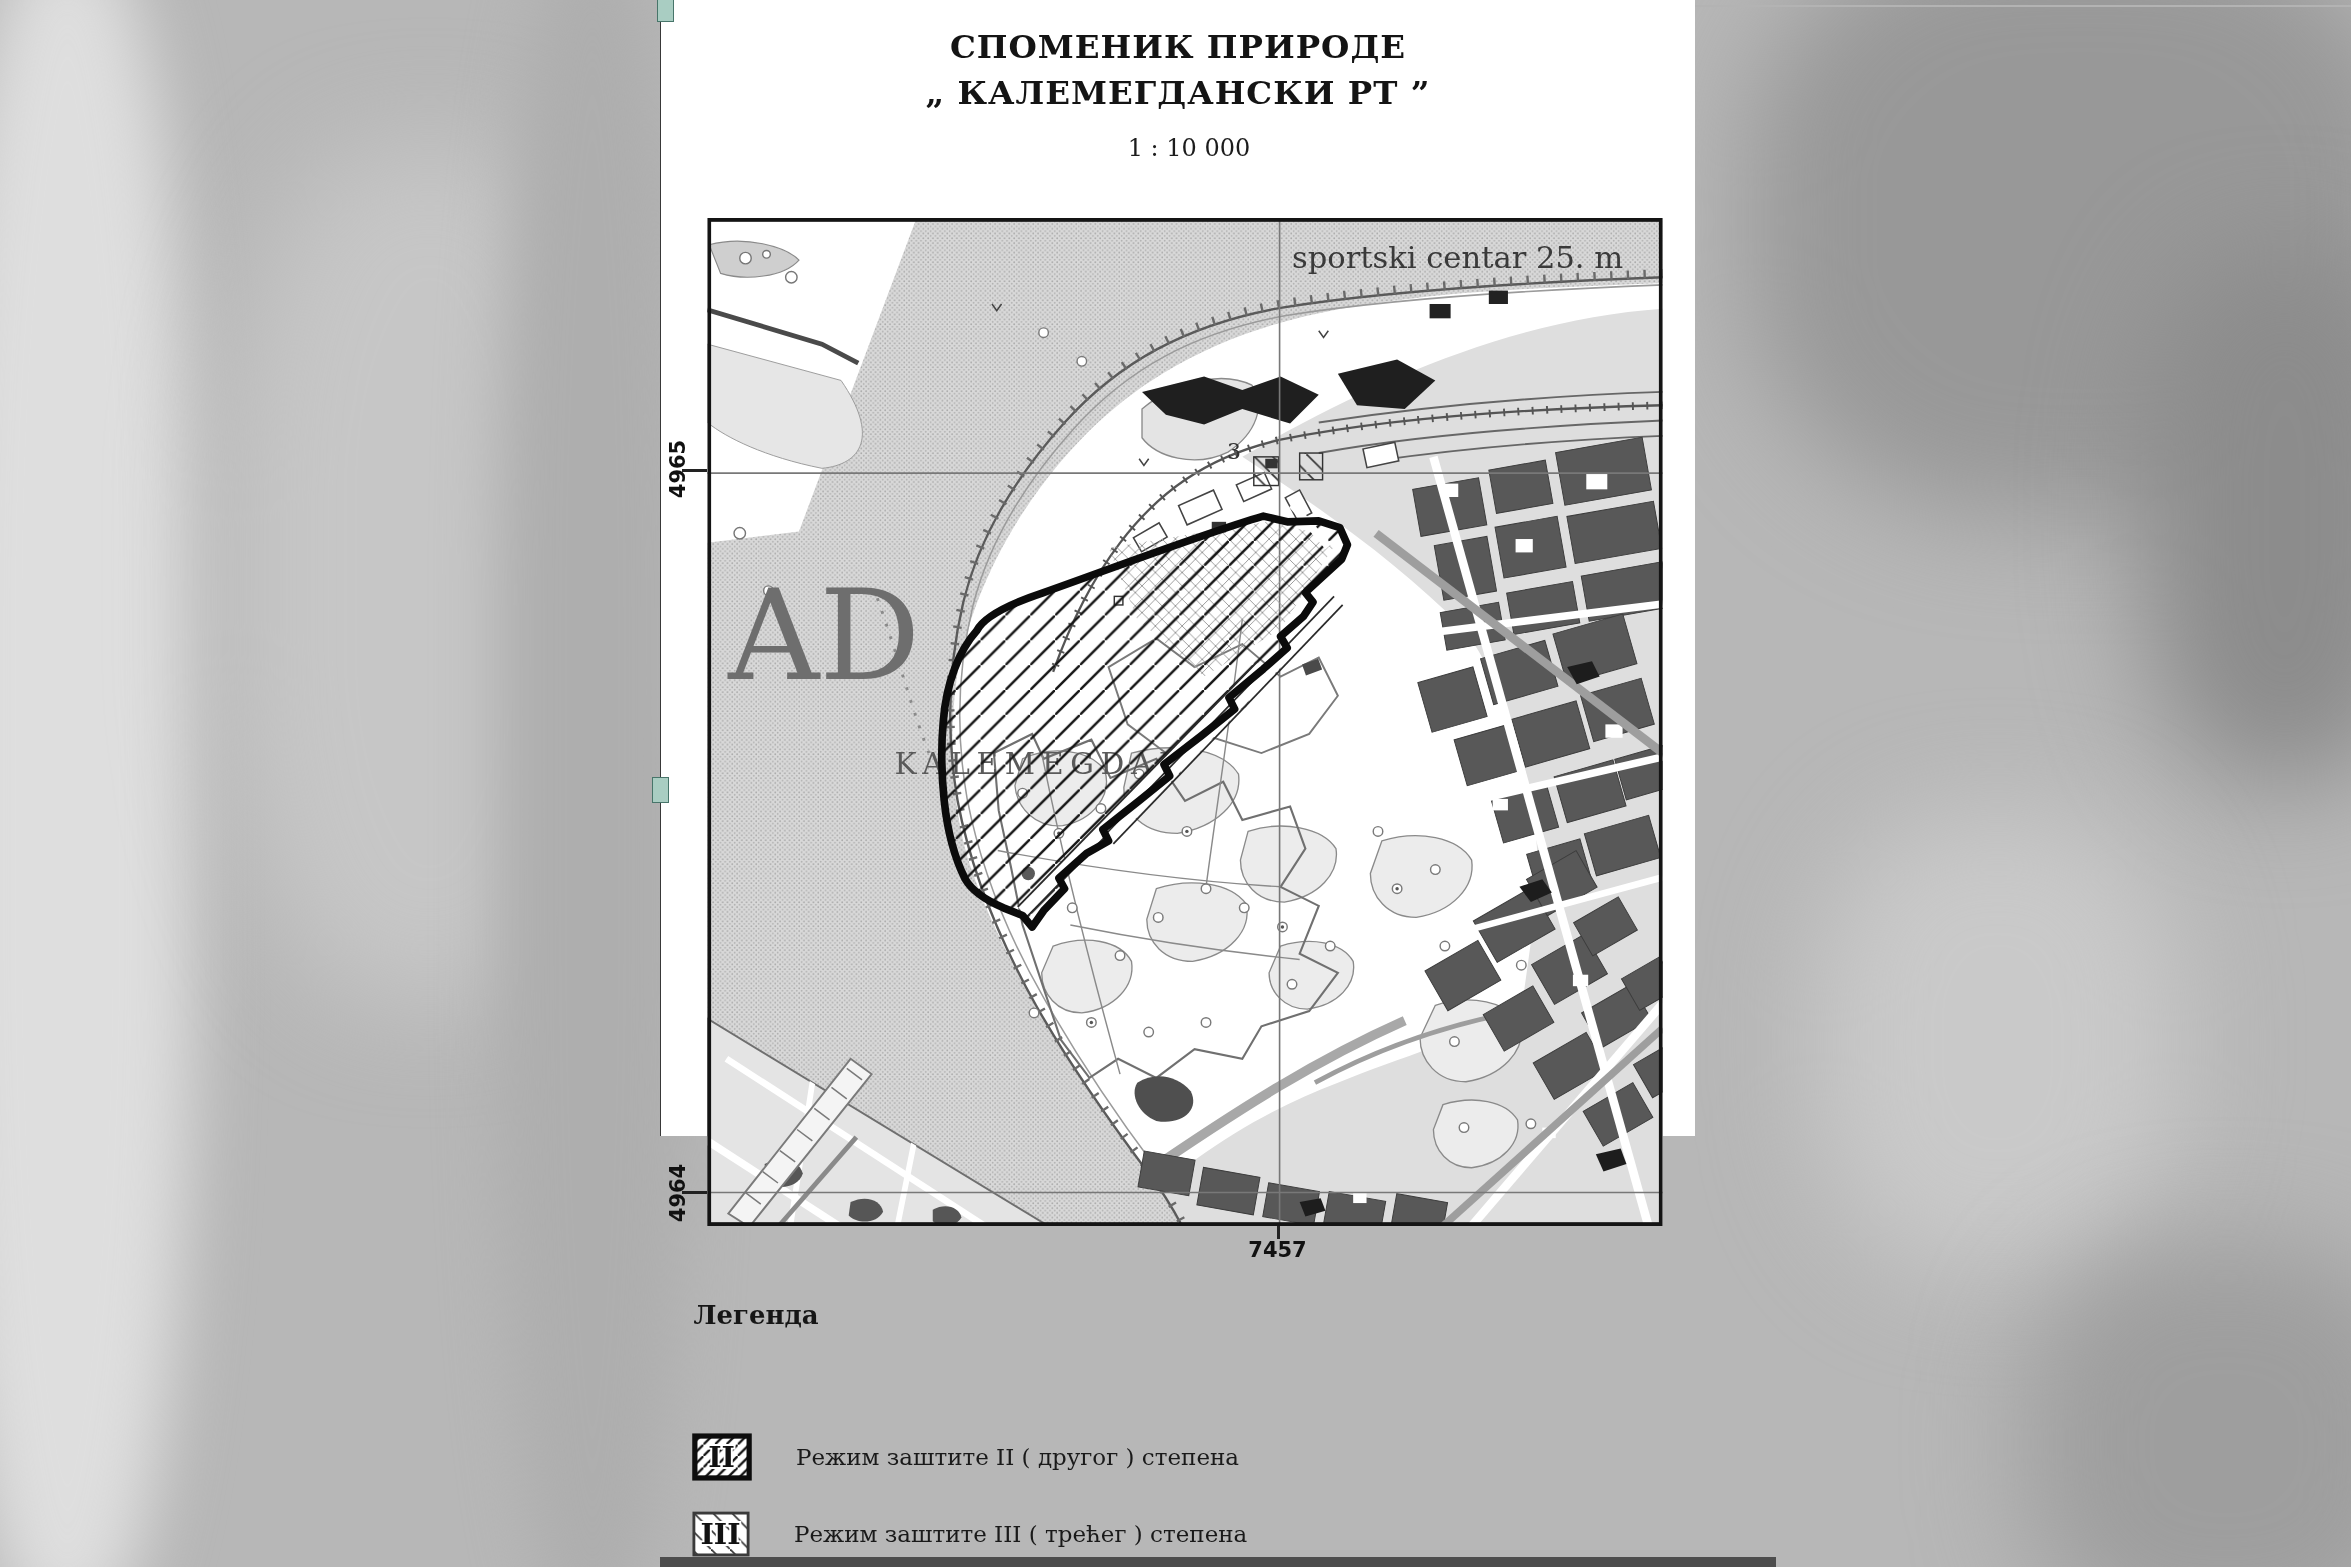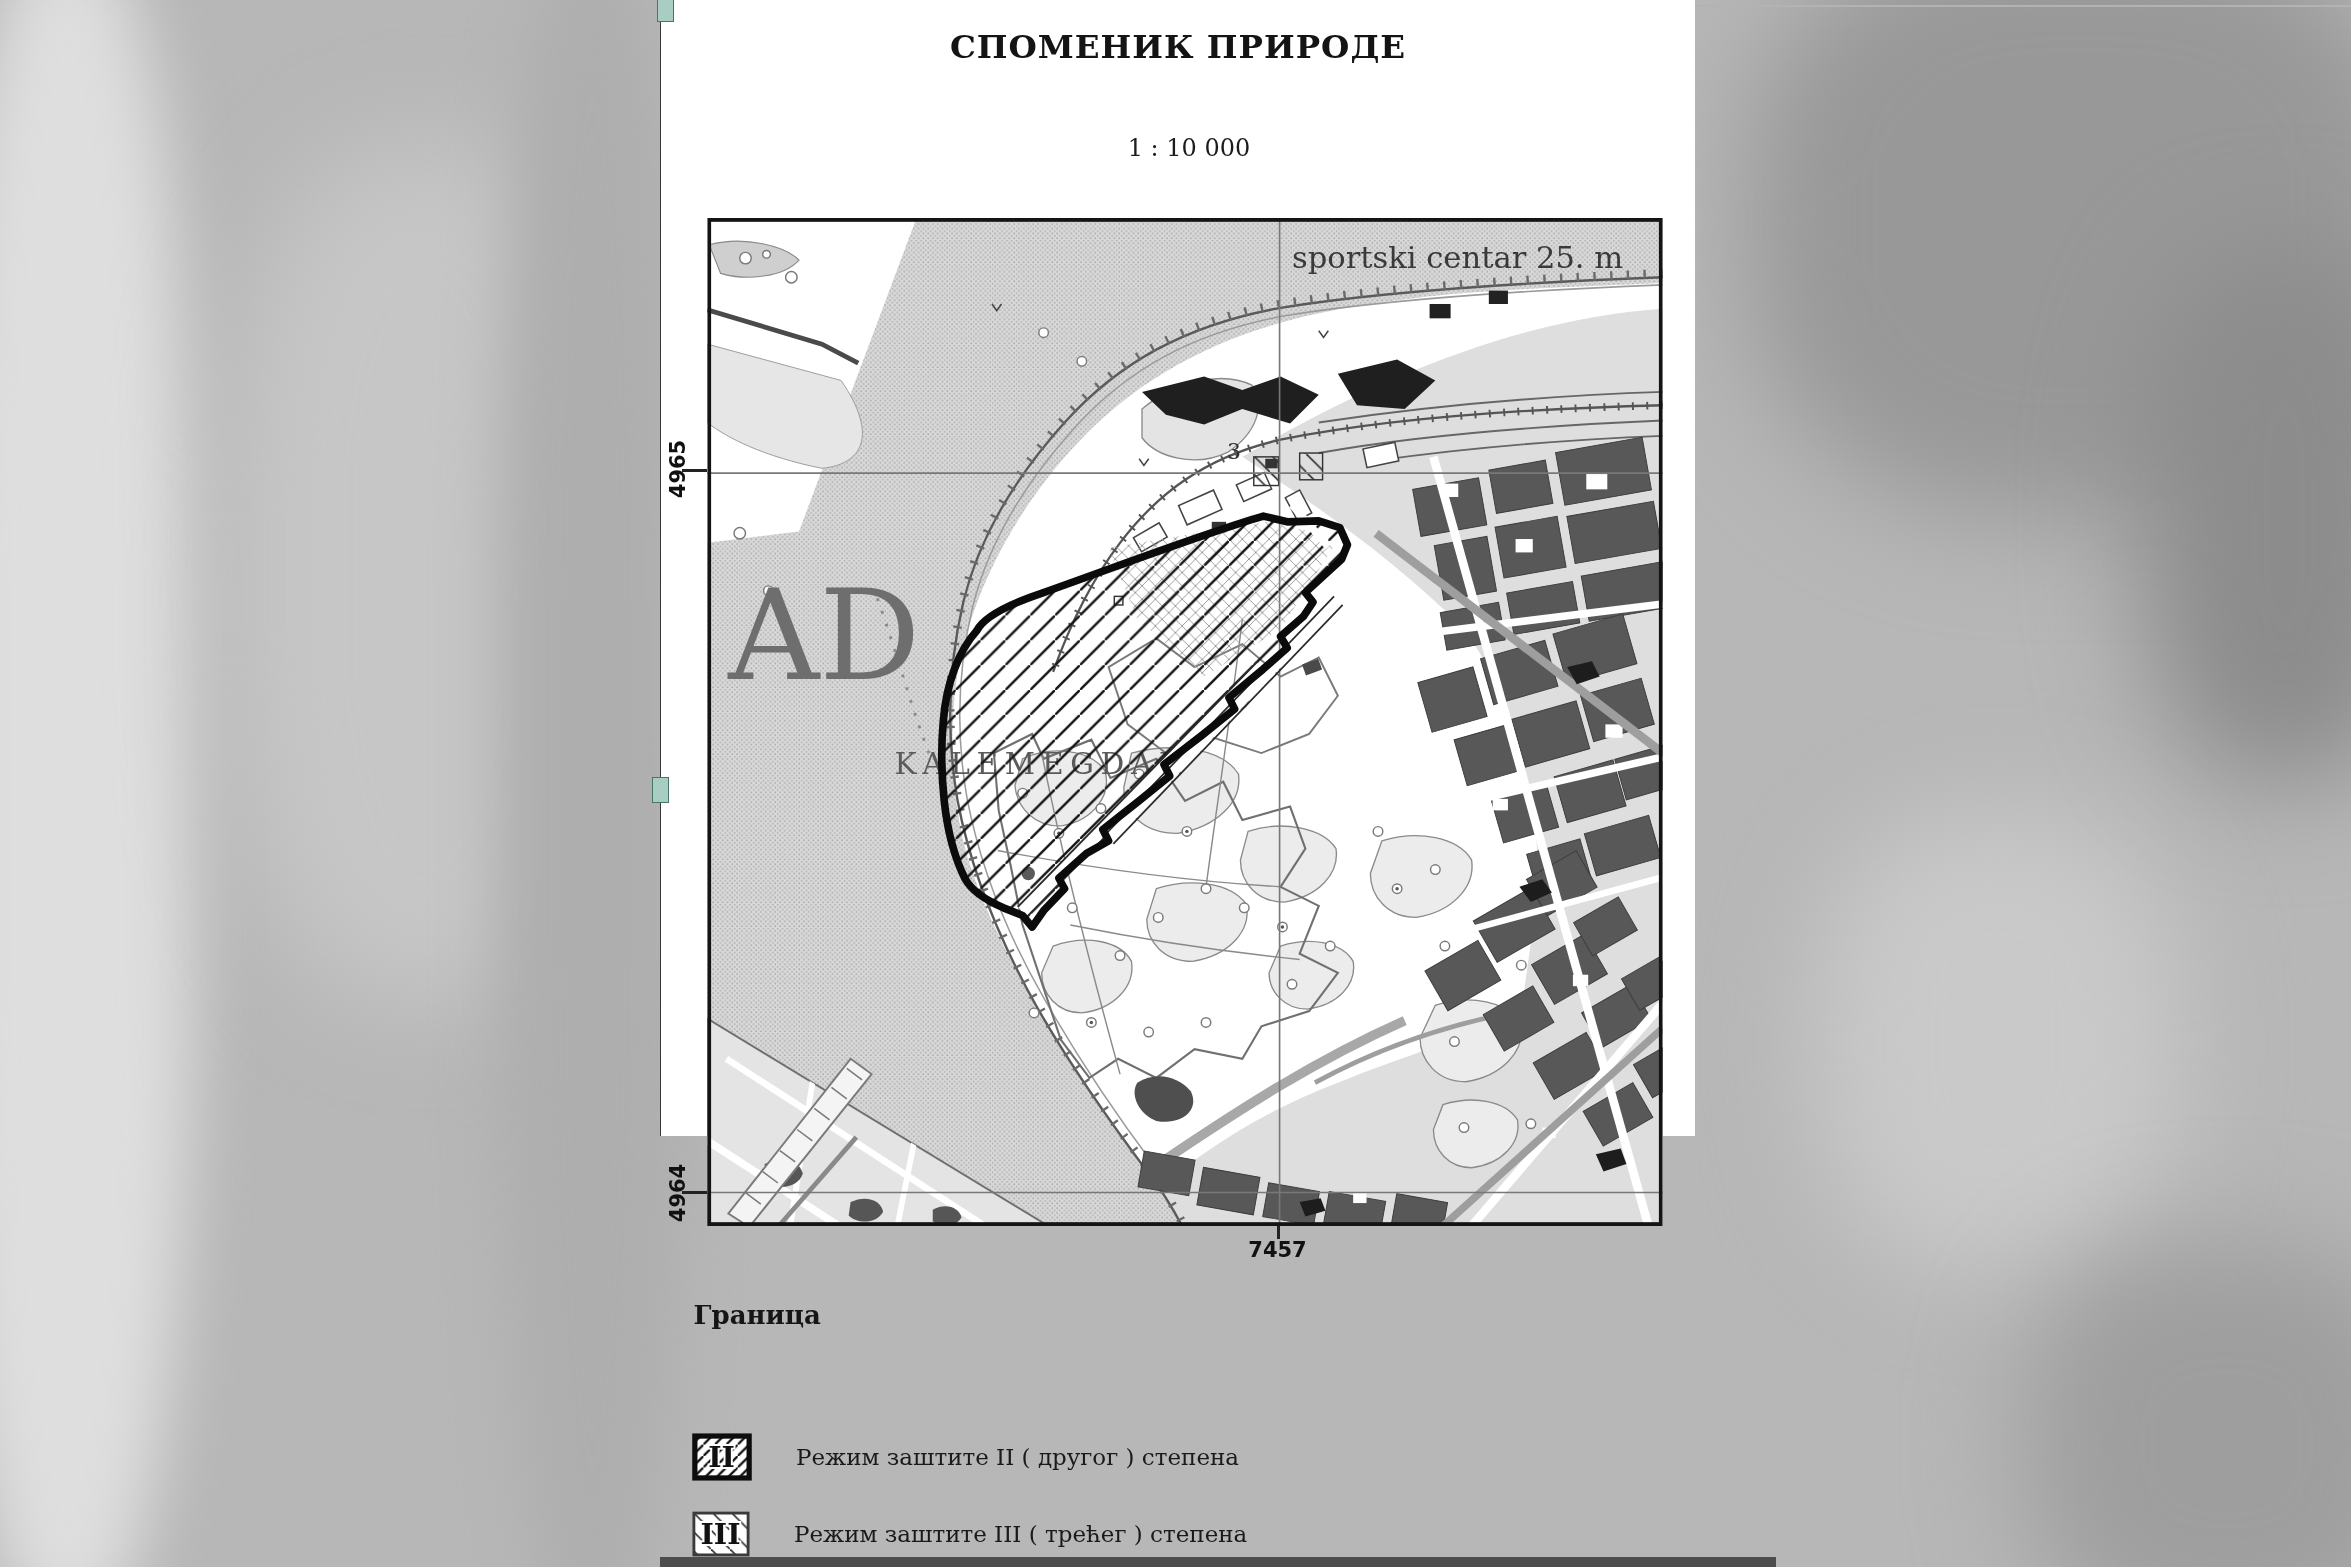--- a/index.html
+++ b/index.html
@@ -69,20 +69,21 @@
   <div class="blob b5"></div>
   <div class="blob b6"></div>
   <div class="blob b7"></div>
 </div>
 
 <div class="top-rule"></div>
 
 <div class="page">
 
   <div class="doc-title t1">СПОМЕНИК ПРИРОДЕ</div>
+  <div class="doc-title t2">„ КАЛЕМЕГДАНСКИ РТ ”</div>
   <div class="scale-label">1 : 10 000</div>
 
   <div class="map-wrap">
     <svg width="956" height="1008" viewBox="0 0 1000 1055">
       <defs>
         <pattern id="halftone" width="5" height="5" patternUnits="userSpaceOnUse">
           <rect width="5" height="5" fill="#d9d9d9"></rect>
           <circle cx="1.2" cy="1.2" r="0.95" fill="#a9a9a9"></circle>
           <circle cx="3.7" cy="3.7" r="0.95" fill="#b2b2b2"></circle>
         </pattern>
@@ -344,21 +345,21 @@
     </svg>
   </div>
 
   <div class="grid-label northing nor1">4965</div>
   <div class="grid-label northing nor2">4964</div>
   <div class="grid-label eas1">7457</div>
   <div class="tickmark tk1"></div>
   <div class="tickmark tk2"></div>
   <div class="tickmark tk3"></div>
 
-  <div class="legend-heading">Граница</div>
+  <div class="legend-heading">Легенда</div>
 
 
   <div class="legend-row lr2">
     <svg class="lbox" width="60" height="48" viewBox="0 0 63 50">
       <rect x="3" y="3" width="57" height="44" fill="url(#hatchIIsmall2)" stroke="#0d0d0d" stroke-width="5.5"></rect>
       <defs>
         <pattern id="hatchIIsmall2" width="12" height="12" patternUnits="userSpaceOnUse">
           <rect width="12" height="12" fill="#fff"></rect>
           <path d="M -3,15 L 15,-3" stroke="#111" stroke-width="2.4" fill="none"></path>
         </pattern>

